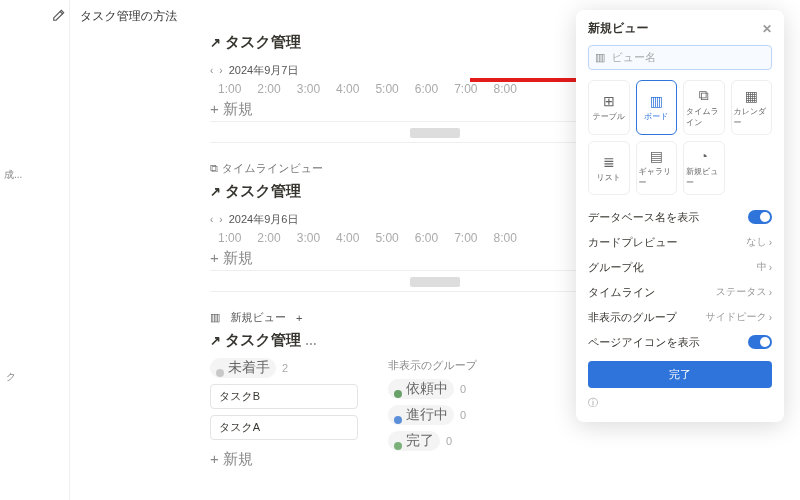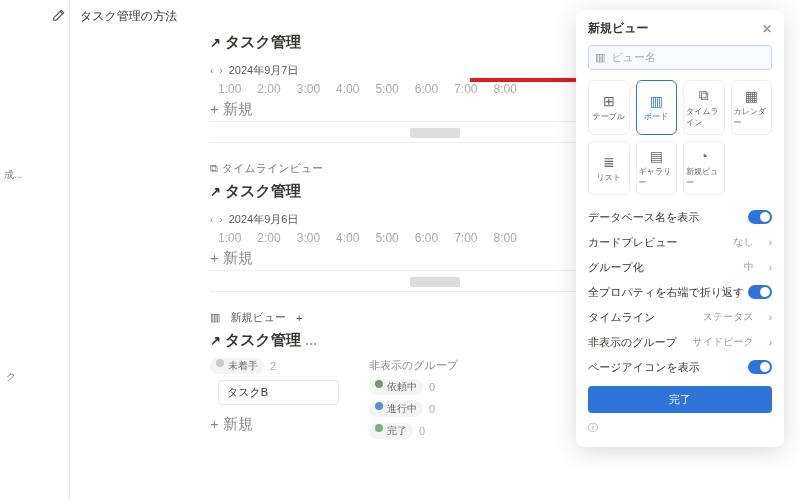--- a/index.html
+++ b/index.html
@@ -20,36 +20,36 @@
   .tl-lane { height: 22px; border-top: 1px solid #eee; border-bottom: 1px solid #eee; position: relative; margin-top: 2px; }
   .tl-bar { position: absolute; height: 10px; background: #ddd; top: 6px; border-radius: 2px; }
   .addnew { font-size: 15px; color: #888; margin-top: 4px; }
   .viewlabel { display: flex; align-items: center; gap: 4px; font-size: 11px; color: #777; margin-bottom: 6px; }
   .boardtabs { display: flex; align-items: center; gap: 10px; font-size: 11px; color: #555; margin-bottom: 6px; }
   .boardtabs .ctrls { margin-left: auto; display: flex; gap: 8px; color: #999; font-size: 11px; }
   .boardcols { display: flex; gap: 30px; }
   .bcol { display: flex; flex-direction: column; gap: 6px; }
   .bhead { display: flex; align-items: center; gap: 6px; font-size: 11px; color: #666; }
   .dot { width: 8px; height: 8px; border-radius: 50%; display: inline-block; }
-  .card { border: 1px solid #e4e4e4; border-radius: 4px; padding: 4px 8px; font-size: 11px; width: 121px; background: #fff; margin-left: 8px; }
-  .pill { display: inline-flex; align-items: flex-start; gap: 4px; background: #f4f4f4; border-radius: 10px; padding: 1px 6px; font-size: 10px; }
+  .card { border: 1px solid #e4e4e4; border-radius: 4px; padding: 4px 8px; font-size: 11px; width: 148px; background: #fff; }
+  .pill { display: inline-flex; align-items: flex-end; gap: 4px; background: #f4f4f4; border-radius: 10px; padding: 1px 6px; font-size: 14px; }
   .dots3 { color: #999; font-size: 12px; }
 
   
   .popover { position: absolute; right: 16px; top: 10px; width: 208px; background: #fff; border-radius: 8px; box-shadow: 0 4px 24px rgba(0,0,0,0.15); padding: 10px 12px 12px; z-index: 10; }
   .pophdr { display: flex; align-items: center; font-size: 12px; font-weight: 600; margin-bottom: 8px; }
   .pophdr .x { margin-left: auto; color: #999; font-size: 12px; }
   .vn-input { width: 100%; border: 1px solid #bcd4f5; border-radius: 4px; padding: 4px 6px; font-size: 11px; display: flex; align-items: center; gap: 6px; color: #aaa; background: #f7fbff; }
   .vn-input svg, .vn-input .ico { color: #888; }
   .typegrid { display: grid; grid-template-columns: repeat(4, 1fr); gap: 6px; margin: 10px 0; }
   .typecell { border: 1px solid #eee; border-radius: 6px; display: flex; flex-direction: column; align-items: center; justify-content: center; gap: 2px; padding: 6px 2px; font-size: 8px; color: #666; }
   .typecell.sel { border-color: #2e74da; color: #2e74da; }
   .typecell .ti { font-size: 14px; }
   .optrow { display: flex; align-items: flex-start; font-size: 11px; padding: 5px 0; color: #37352f; }
-  .optrow .val { margin-left: auto; color: #999; font-size: 10px; display: flex; align-items: center; gap: 15px; }
+  .optrow .val { margin-left: auto; color: #999; font-size: 10px; display: flex; align-items: center; gap: 2px; }
   .toggle { width: 24px; height: 14px; border-radius: 7px; position: relative; }
   .toggle.on { background: #2e74da; }
   .toggle.off { background: #ddd; }
   .toggle::after { content: ""; position: absolute; width: 10px; height: 10px; background: #fff; border-radius: 50%; top: 2px; }
   .toggle.on::after { right: 2px; }
   .toggle.off::after { left: 2px; }
   .donebtn { width: 100%; background: #2e74da; color: #fff; border: none; border-radius: 4px; padding: 6px 0; font-size: 11px; margin-top: 6px; }
   .helprow { display: flex; align-items: center; gap: 4px; color: #999; font-size: 10px; margin-top: 8px; }
 
   .red-arrow { position: absolute; left: 470px; top: 78px; z-index: 5; }
@@ -157,20 +157,21 @@
     <div class="boardcols" style="margin-top:8px;">
       <div class="bcol">
         <div class="bhead">
           <span class="pill">
               <span class="dot" style="background:#c8c8c8;"></span>
               <span>未着手</span>
             </span>
           <span style="color:#aaa;">2</span>
         </div>
         <div class="card">タスクB</div>
+        <div class="card">タスクA</div>
         <div class="addnew">+ 新規</div>
       </div>
       <div class="bcol">
         <div class="bhead" style="color:#888;">非表示のグループ</div>
         <div class="bhead">
             <span class="pill">
               <span class="dot" style="background:#6aa06a;"></span>
               <span>依頼中</span>
             </span>
             <span style="color:#aaa;">0</span>
@@ -253,26 +254,20 @@
       </span>
   </div>
   <div class="optrow">
     <span>グループ化</span>
     <span class="val">
         <span>中</span>
         <span>›</span>
       </span>
   </div>
   <div class="optrow">
-    <span>全プロパティを右端で折り返す</span>
-    <span class="val">
-        <span class="toggle on"></span>
-      </span>
-  </div>
-  <div class="optrow">
     <span>タイムライン</span>
     <span class="val">
         <span>ステータス</span>
         <span>›</span>
       </span>
   </div>
   <div class="optrow">
     <span>非表示のグループ</span>
     <span class="val">
         <span>サイドピーク</span>

